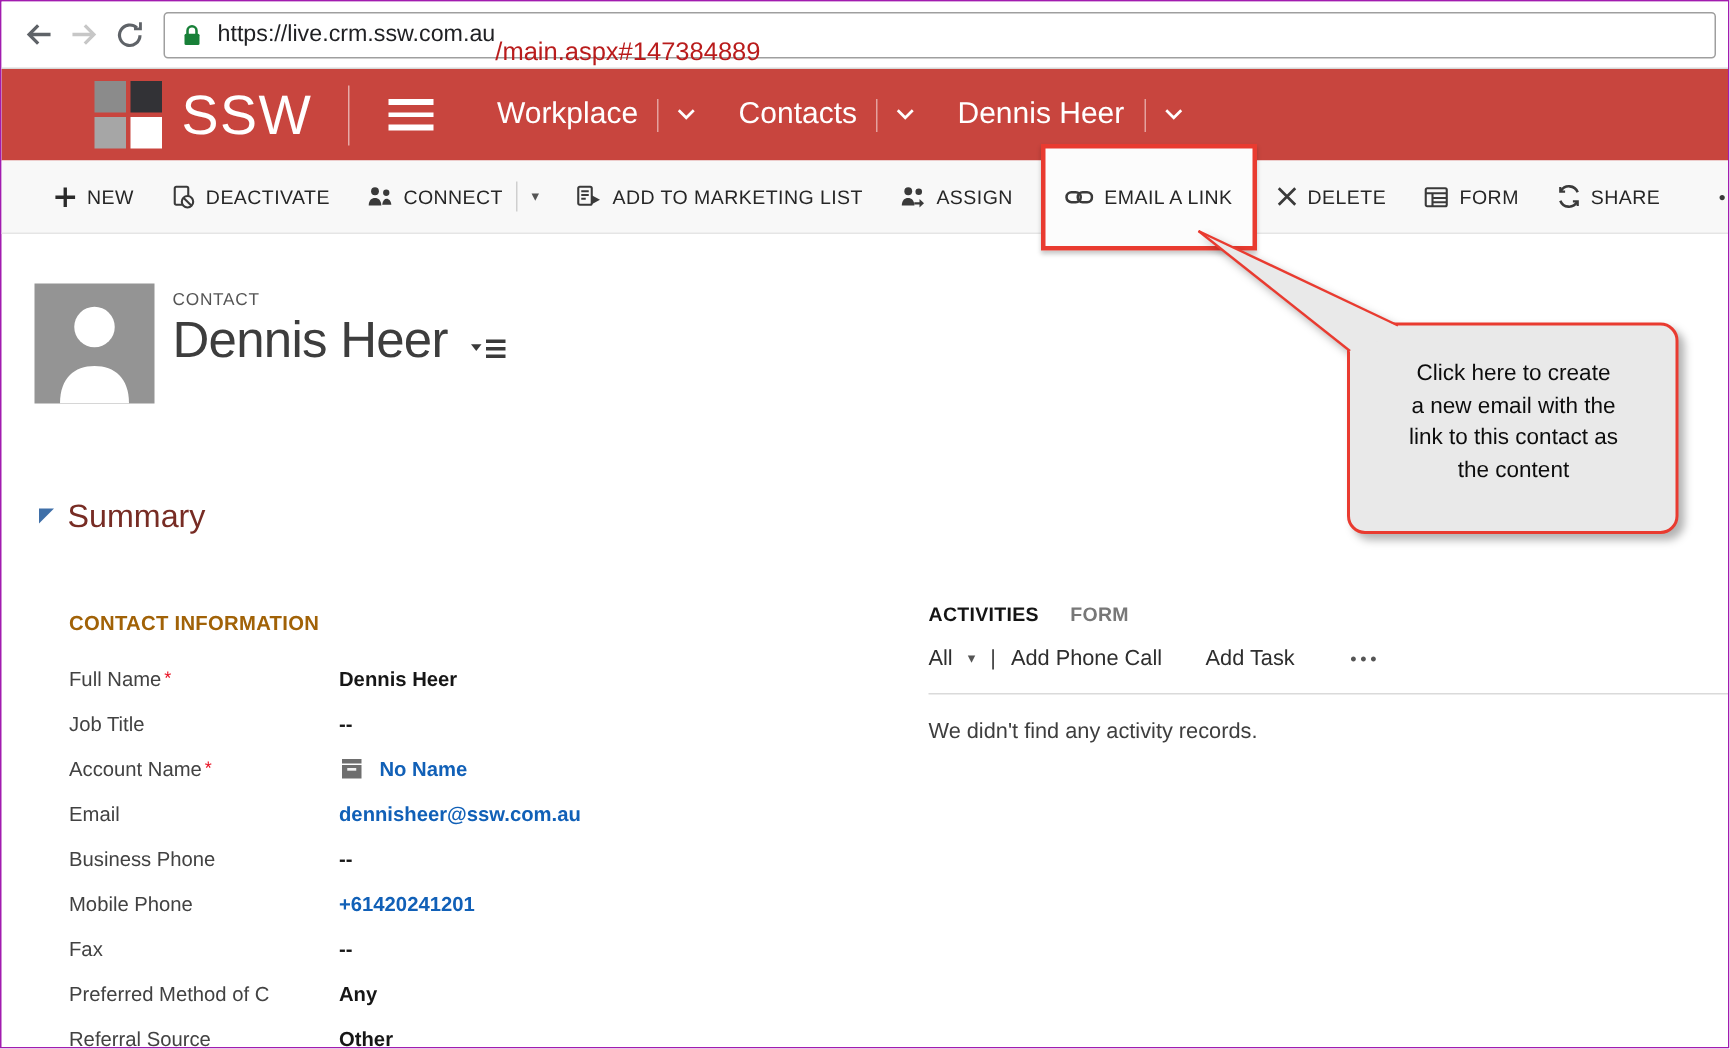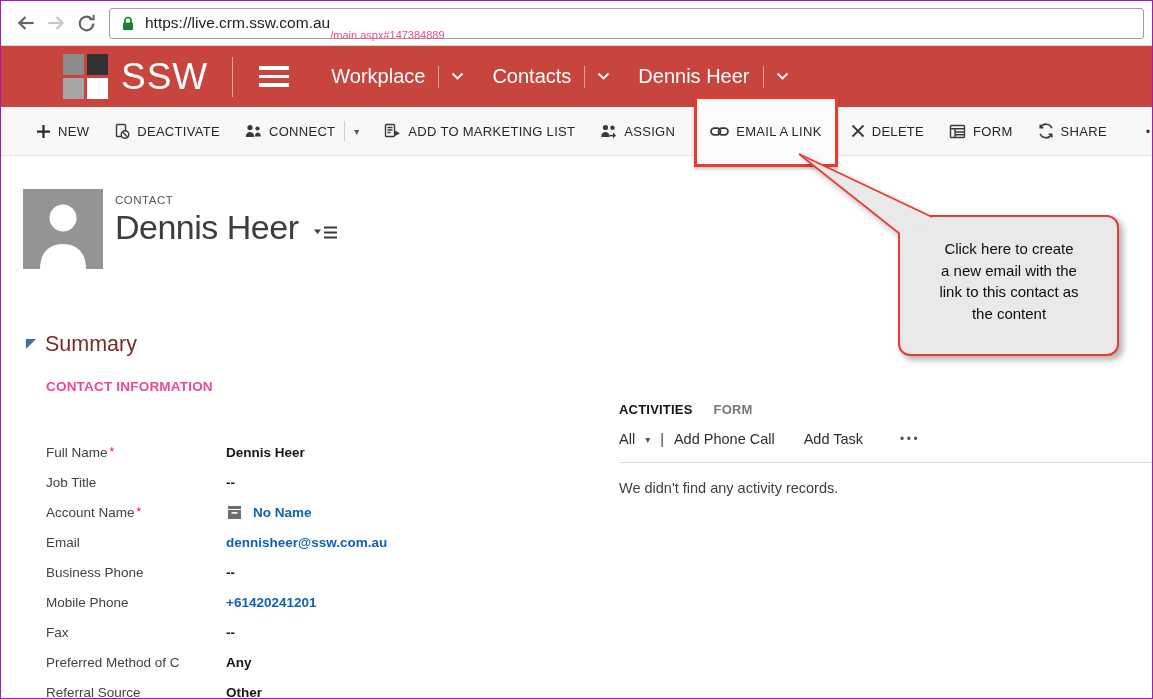--- a/index.html
+++ b/index.html
@@ -7,21 +7,21 @@
   .screen { position:relative; width:1153px; height:699px; background:#fff;
             border:1px solid #a21caf; overflow:hidden; }
 
   
   .browser { height:45px; display:flex; align-items:center; padding:0 8px 0 10px;
              background:#fff; border-bottom:1px solid #d8d8d8; }
   .nav-btn { width:30px; height:30px; display:flex; align-items:center; justify-content:center; }
   .urlbox { flex:1; height:31px; border:1px solid #9f9f9f; border-radius:3px;
             display:flex; align-items:center; padding:0 10px; margin-left:8px; background:#fff; }
   .url-host { font-size:15.5px; color:#202124; margin-left:9px; }
-  .url-path { font-size:11px; color:#ec4899;margin-top:24px; }
+  .url-path { font-size:17px; color:#b91c1c;margin-top:24px; }
 
   
   .rednav { height:61px; background:#c8453e; display:flex; align-items:center; color:#fff;padding-left:32px; }
   .logo-grid { display:grid; grid-template-columns:21px 21px; grid-template-rows:21px 21px;
                gap:3px; margin-left:30px; }
   .logo-grid .s1{background:#8b8b8b}.logo-grid .s2{background:#323236}
   .logo-grid .s3{background:#a6a6a6}.logo-grid .s4{background:#ffffff}
   .brand { font-size:37px; color:#fff; margin-left:13px; letter-spacing:1px; font-weight:400; }
   .vdiv { width:1px; height:40px; background:rgba(255,255,255,.55); margin:0 26px 0 24px; }
   .hamburger { display:flex; flex-direction:column; gap:5px; margin-right:42px; cursor:pointer; }
@@ -57,22 +57,22 @@
                  filter:drop-shadow(4px 4px 3px rgba(0,0,0,.30)); }
   .callout-text { position:absolute; left:903px; top:237px; width:210px; text-align:center;
                   font-size:15px; line-height:21.5px; color:#0d0d0d; }
 
   
   .summary-hdr { position:absolute; left:25px; top:331px; display:flex; align-items:flex-start;
                  cursor:pointer; }
   .tri { width:0; height:0; border-left:10px solid #3f6fa8; border-bottom:10px solid transparent;
          margin:7px 9px 0 0; }
   .summary-title { font-size:21.5px; color:#772c24; }
-  .ci-header { position:absolute; left:45px; top:378px; font-size:13.5px; font-weight:bold;
-               color:#ec4899; letter-spacing:.2px; }
+  .ci-header { position:absolute; left:45px; top:407px; font-size:13.5px; font-weight:bold;
+               color:#a16207; letter-spacing:.2px; }
   .fields { position:absolute; left:45px; top:436px; width:545px; }
   .frow { display:flex; align-items:center; height:30px; }
   .flabel { width:180px; font-size:13.5px; color:#424242; white-space:nowrap; overflow:hidden; }
   .req { color:#e81123; font-size:12px; vertical-align:top; margin-left:2px; }
   .fvalue { font-size:13.5px; font-weight:bold; color:#161616; display:flex; align-items:center; }
   .fvalue.link { color:#1160b7; cursor:pointer; }
   .acct-icon { margin-right:10px; }
 
   
   .rightpanel { position:absolute; left:618px; top:401px; right:0; }

